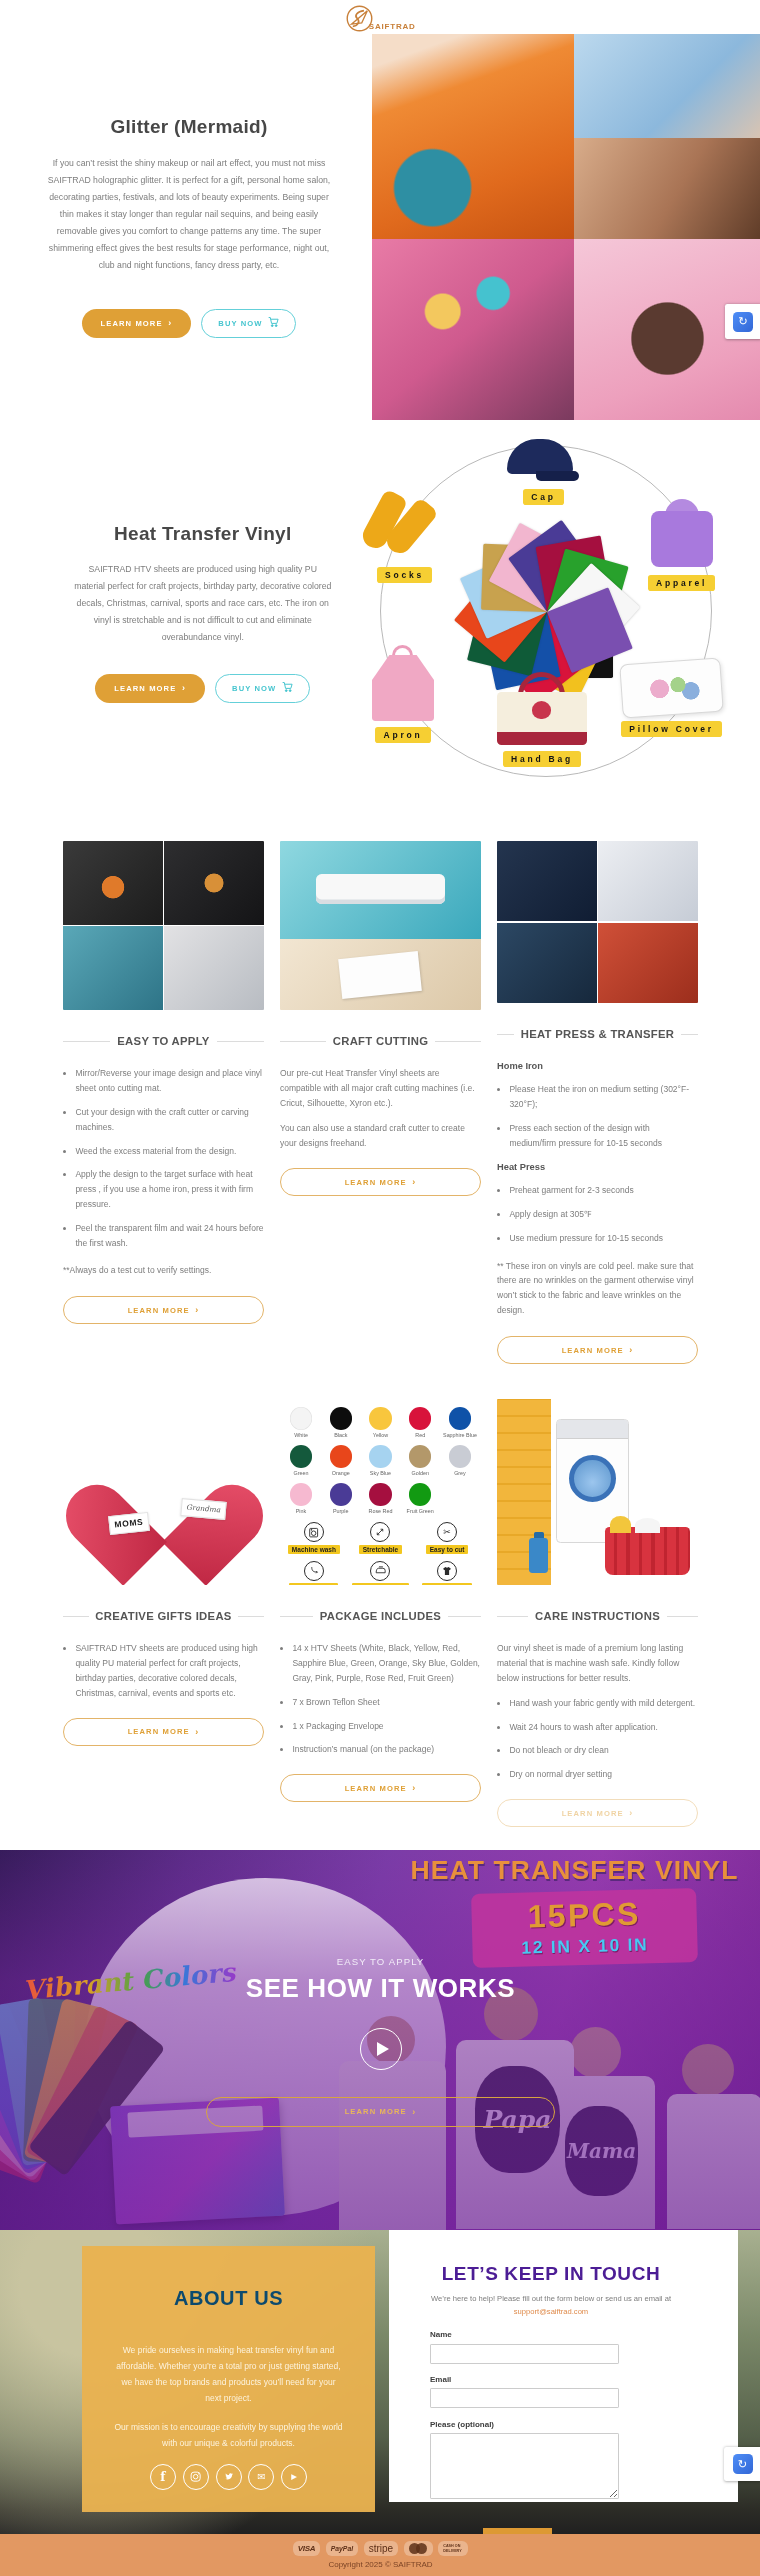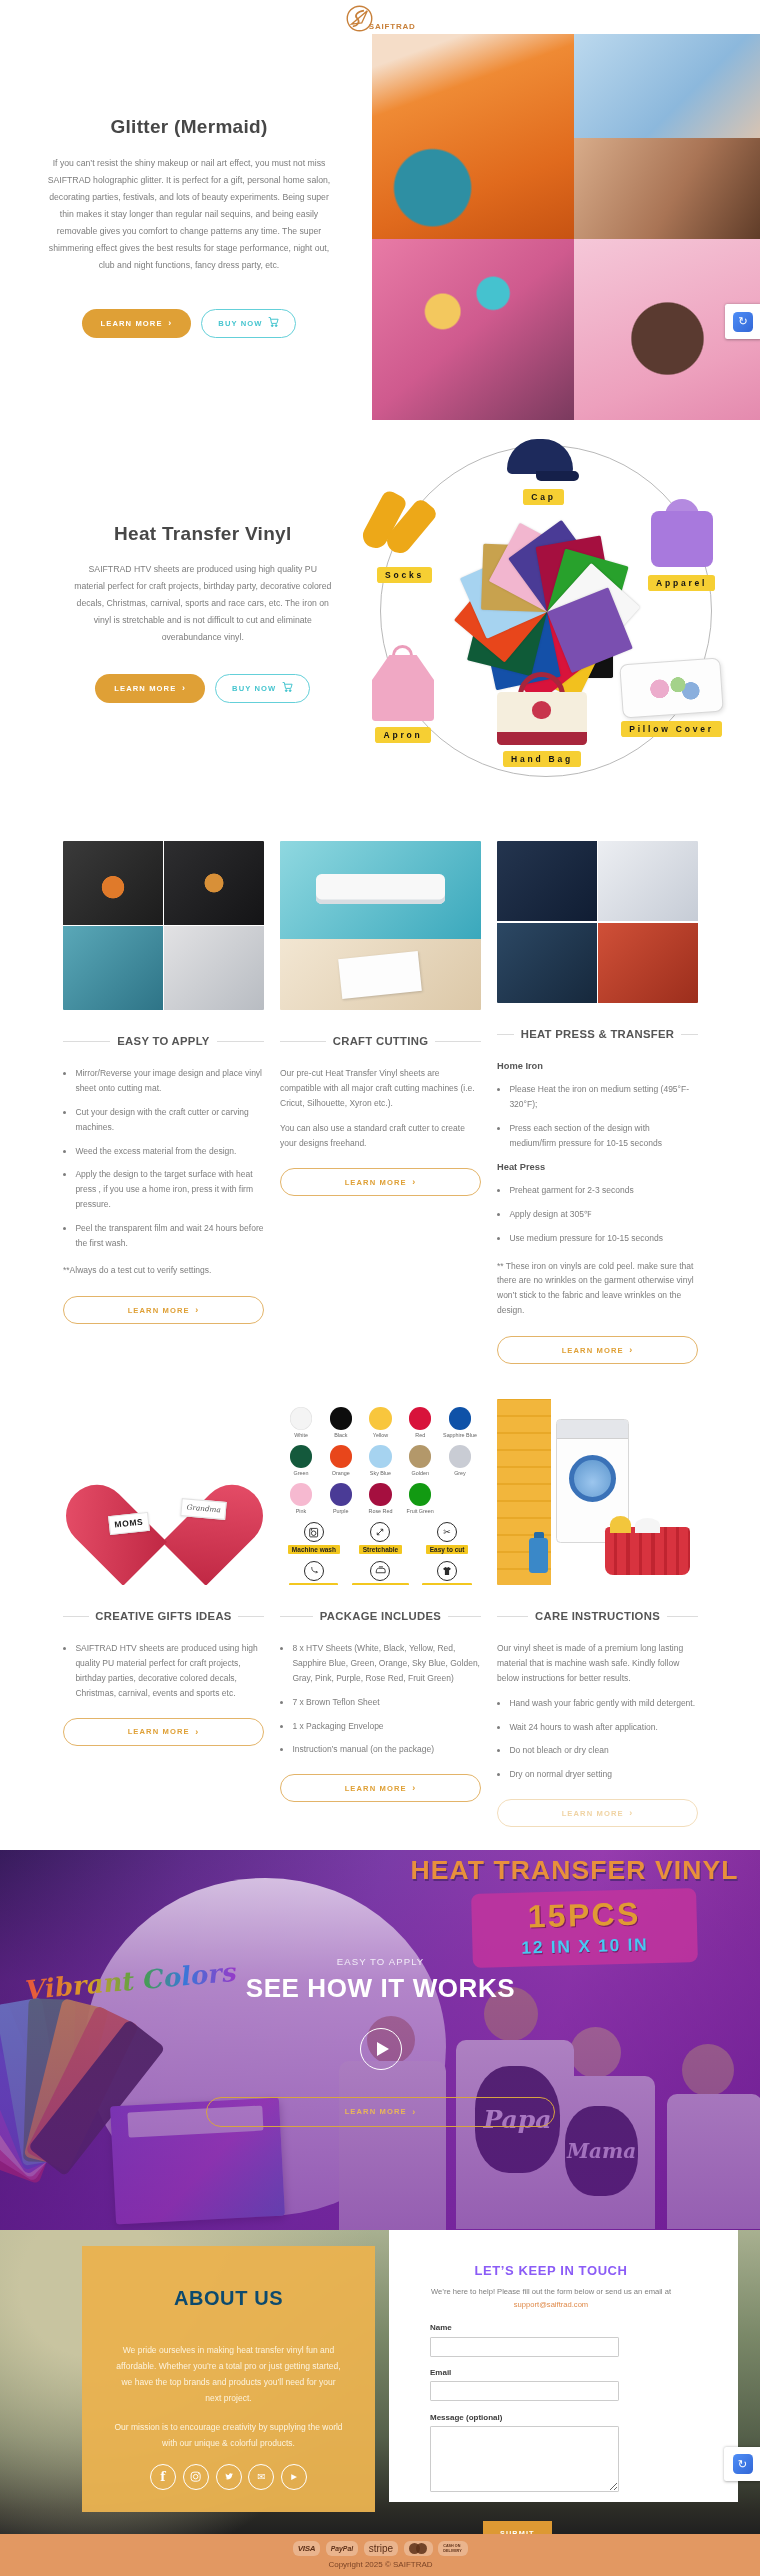--- a/index.html
+++ b/index.html
@@ -166,21 +166,21 @@
   
   .footer { position: relative; height: 304px; overflow: hidden; background: radial-gradient(circle at 12% 18%, #c8c4a0 0 10%, transparent 40%), linear-gradient(180deg, #a8b090 0%, #7a8868 35%, #55604a 68%, #2c2c26 92%, #202020 100%); }
   .about-box { position: absolute; left: 82px; top: 16px; width: 293px; height: 266px; background: rgba(233,178,80,.96); padding: 41px 32px 0; text-align: center; }
   .about-box h3 { color: #0c4a6e; font-size: 20px; letter-spacing: 0.6px; margin-bottom: 32px; }
   .about-box p { color: #fdf3dd; font-size: 8.5px; line-height: 1.9; margin-bottom: 12.4px; }
   .socials { display: flex; justify-content: center; gap: 6.8px; margin-top: 4.5px; }
   .soc { width: 26px; height: 26px; border: 1.1px solid #fff; border-radius: 50%; display: flex; align-items: center; justify-content: center; color: #fff; cursor: pointer; background: transparent; }
   .soc .fglyph { font-family: "DejaVu Serif", serif; font-weight: bold; font-size: 12px; }
   .soc .uglyph { font-size: 9.6px; }
   .form-panel { position: absolute; left: 389px; top: 0; width: 349px; height: 272px; background: #fff; padding: 33px 0 0 41px; }
-  .form-panel h3 { color: #8b5cf6; font-size: 13px; letter-spacing: 0.6px; text-align: center; width: 242px; margin-bottom: 8px; }
+  .form-panel h3 { color: #4c1d95; font-size: 19px; letter-spacing: 0.6px; text-align: center; width: 242px; margin-bottom: 8px; }
   .form-sub { width: 242px; text-align: center; color: #7d7d7d; font-size: 7.6px; line-height: 1.7; }
   .form-sub a { color: #df8a4a; text-decoration: none; display: block; }
   .fgroup { width: 189px; margin-top: 11.3px; }
   .fgroup label { display: block; font-size: 8px; font-weight: bold; color: #3c3c3c; margin-bottom: 4.5px; }
   .fgroup input { width: 100%; height: 20px; border: 0.6px solid #ccc; border-radius: 1.1px; padding: 0 4.5px; font-family: inherit; }
   .fgroup textarea { width: 100%; height: 66px; border: 0.6px solid #ccc; border-radius: 1.1px; padding: 3.4px 4.5px; font-family: inherit; resize: vertical; }
   .submit-btn { margin: 27px 0 0 53px; background: #dd9933; color: #fff; border: none; padding: 7.3px 17px; font-weight: bold; letter-spacing: 1.1px; font-size: 7.3px; cursor: pointer; font-family: inherit; }
   .recaptcha { position: absolute; background: #fff; border-radius: 2.3px 0 0 2.3px; box-shadow: 0 0.6px 2.8px rgba(0,0,0,.3); display: flex; align-items: center; justify-content: center; cursor: pointer; }
   .rc-top { right: 0; top: 304px; width: 36px; height: 35px; z-index: 20; }
   .rc-bottom { right: 0; top: 217px; width: 37px; height: 34px; z-index: 5; }
@@ -373,21 +373,21 @@
       <div class="grid2x2">
         <div class="cell c-press1"></div>
         <div class="cell c-press2"></div>
         <div class="cell c-press3"></div>
         <div class="cell c-press4"></div>
       </div>
     </div>
     <h3 class="col-head">HEAT PRESS &amp; TRANSFER</h3>
     <h4 class="subhead">Home Iron</h4>
     <ul>
-      <li>Please Heat the iron on medium setting (495°F- 320°F);</li>
+      <li>Please Heat the iron on medium setting (302°F- 320°F);</li>
       <li>Press each section of the design with medium/firm pressure for 10-15 seconds</li>
     </ul>
     <h4 class="subhead">Heat Press</h4>
     <ul>
       <li>Preheat garment for 2-3 seconds</li>
       <li>Apply design at 305℉</li>
       <li>Use medium pressure for 10-15 seconds</li>
     </ul>
     <p class="note">** These iron on vinyls are cold peel. make sure that there are no wrinkles on the garment otherwise vinyl won’t stick to the fabric and leave wrinkles on the design.</p>
     <button class="btn btn-outline">
@@ -520,21 +520,21 @@
               <svg width="10" height="10" viewBox="0 0 18 18" fill="#2c2c2c">
                 <path d="M6 2 L9 3.2 L12 2 L16 5 L14 7.5 L12.8 6.6 V16 H5.2 V6.6 L4 7.5 L2 5 Z"></path>
               </svg>
             </span>
             <span class="badge-label">Easy to Press</span>
           </div>
       </div>
     </div>
     <h3 class="col-head">PACKAGE INCLUDES</h3>
     <ul>
-      <li>8 x HTV Sheets (White, Black, Yellow, Red, Sapphire Blue, Green, Orange, Sky Blue, Golden, Gray, Pink, Purple, Rose Red, Fruit Green)</li>
+      <li>14 x HTV Sheets (White, Black, Yellow, Red, Sapphire Blue, Green, Orange, Sky Blue, Golden, Gray, Pink, Purple, Rose Red, Fruit Green)</li>
       <li>7 x Brown Teflon Sheet</li>
       <li>1 x Packaging Envelope</li>
       <li>Instruction’s manual (on the package)</li>
     </ul>
     <button class="btn btn-outline">
       <span>LEARN MORE</span>
       <span class="chev">›</span>
     </button>
   </div>
 
@@ -646,21 +646,21 @@
     </p>
     <div class="fgroup">
       <label>Name</label>
       <input type="text" style="">
     </div>
     <div class="fgroup">
       <label>Email</label>
       <input type="text" style="">
     </div>
     <div class="fgroup">
-      <label>Message (optional)</label>
+      <label>Please (optional)</label>
       <textarea style=""></textarea>
     </div>
     <button class="submit-btn">SUBMIT</button>
   </div>
 
   <div class="recaptcha rc-bottom">
     <span class="rc-icon">↻</span>
   </div>
 </footer>
 

